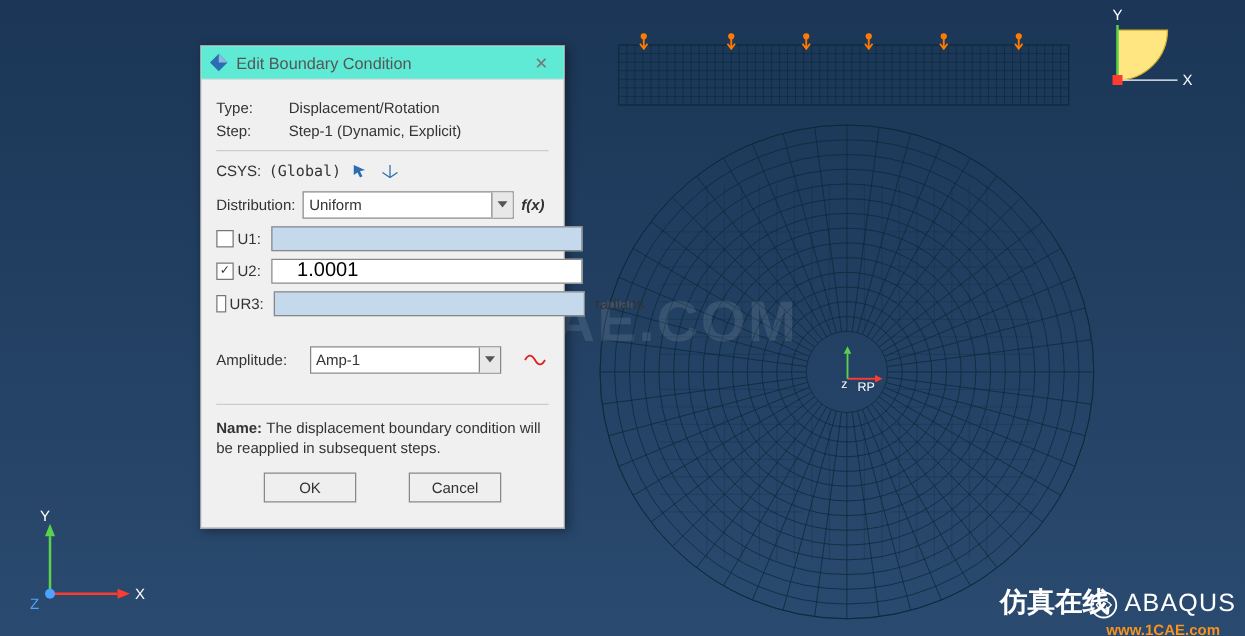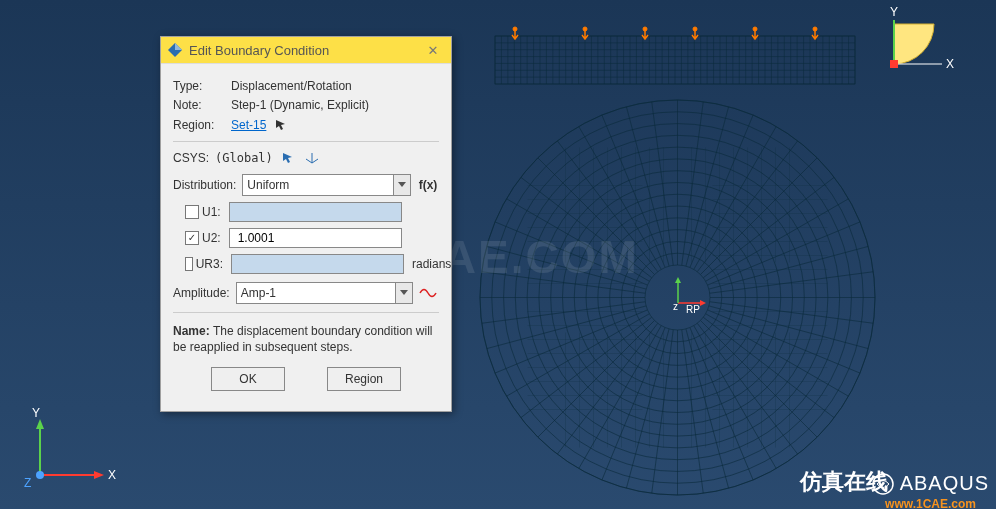--- a/index.html
+++ b/index.html
@@ -1,40 +1,40 @@
 <!DOCTYPE html>
 <html><head>
 <meta charset="utf-8">
 <style>
 html,body{margin:0;padding:0;width:996px;height:509px;overflow:hidden;font-family:"Segoe UI",Arial,sans-serif;font-size:12px;background:#1e3a5f;color:#333}
 #viewport{position:relative;width:996px;height:509px;background:linear-gradient(#1b3656,#2a4a6f)}
 .dialog{position:absolute;left:160px;top:36px;width:290px;background:#f0f0f0;border:1px solid #a0a0a0;box-shadow:2px 2px 8px rgba(0,0,0,.4)}
-.titlebar{display:flex;align-items:center;height:26px;background:#fde047;border-bottom:1px solid #ddd;padding:0 6px}
+.titlebar{display:flex;align-items:center;height:26px;background:#5eead4;border-bottom:1px solid #ddd;padding:0 6px}
 .titlebar svg{flex:0 0 auto}
 .title-text{flex:1;padding-left:6px;color:#555;font-size:13px}
 .close-x{width:24px;text-align:center;color:#777;font-size:13px;cursor:pointer}
 .body{padding:10px 12px}
 .row{display:flex;align-items:center;margin:5px 0}
 .lbl{width:58px;color:#333}
 .val{color:#333}
 .linkish{color:#0066cc;text-decoration:underline;cursor:pointer}
 .sep{border-top:1px solid #ccc;margin:8px 0}
 .csys-row{display:flex;align-items:center;gap:6px;margin-bottom:8px}
 .icon-btn{width:18px;height:16px;display:inline-flex;align-items:center;justify-content:center;cursor:pointer}
 .dist-row{display:flex;align-items:center;gap:6px;margin:6px 0}
 .select{flex:1;height:20px;border:1px solid #888;background:#fff;display:flex;align-items:center;padding:0 4px;position:relative}
 .select .dd{position:absolute;right:0;top:0;width:16px;height:100%;border-left:1px solid #888;display:flex;align-items:center;justify-content:center;background:#e8e8e8}
-.fx{font-weight:bold;width:22px;text-align:center}
-.dof-row{display:flex;align-items:center;gap:8px;margin:6px 12px}
+.fx{font-style:italic;font-weight:bold;width:22px;text-align:left}
+.dof-row{display:flex;align-items:center;gap:8px;margin:6px 0}
 .dof-lbl{width:38px;display:flex;align-items:center;gap:3px}
 .chk{width:12px;height:12px;border:1px solid #777;background:#fff;display:inline-flex;align-items:center;justify-content:center;font-size:10px;line-height:1}
-.dof-input{flex:1;height:18px;border:1px solid #888;background:#c5d9ec;padding:0 8px;font-size:12px}
+.dof-input{flex:1;height:18px;border:1px solid #888;background:#c5d9ec;padding:0 20px;font-size:16px}
 .dof-input.on{background:#fff}
 .unit{width:42px;font-size:12px}
-.amp-row{display:flex;align-items:center;gap:6px;margin:8px 0}
+.amp-row{display:flex;align-items:center;gap:18px;margin:24px 0}
 .amp-icon svg{display:block}
 .note{margin:10px 0 6px 0;line-height:1.35}
 .note b{font-weight:bold}
 .btns{display:flex;justify-content:center;gap:42px;padding:6px 0 10px 0}
 .btn{width:72px;height:22px;border:1px solid #888;background:#efefef;display:flex;align-items:center;justify-content:center;cursor:pointer}
 .triad{position:absolute}
 .triad text{font-size:12px;fill:#fff}
 .watermark{position:absolute;color:rgba(255,255,255,.1);font-size:46px;font-weight:bold;letter-spacing:2px;pointer-events:none}
 .footer-logo{position:absolute;right:7px;bottom:14px;color:#fff;font-size:20px;font-weight:300;letter-spacing:1px;display:flex;align-items:center;gap:6px}
 .footer-cn{position:absolute;right:108px;bottom:12px;color:#fff;font-size:22px;font-weight:bold}
@@ -322,32 +322,23 @@
         </svg>
       <div class="title-text">Edit Boundary Condition</div>
       <div class="close-x">✕</div>
     </div>
     <div class="body">
       <div class="row">
           <span class="lbl">Type:</span>
           <span class="val">Displacement/Rotation</span>
         </div>
       <div class="row">
-          <span class="lbl">Note:</span>
+          <span class="lbl">Step:</span>
           <span class="val">Step-1 (Dynamic, Explicit)</span>
         </div>
-      <div class="row">
-          <span class="lbl">Region:</span>
-          <span class="val linkish">Set-15</span>
-        <span class="icon-btn" style="margin-left:6px">
-          <svg width="14" height="14">
-              <path d="M2 2 L2 10 L5 8 L7 12 L9 11 L7 7 L11 6 Z" fill="#333"></path>
-            </svg>
-        </span>
-      </div>
       <div class="sep"></div>
       <div class="csys-row">
         <span>CSYS:</span>
         <span style="font-family:Consolas,monospace">(Global)</span>
         <span class="icon-btn">
             <svg width="14" height="14">
               <path d="M2 2 L2 10 L5 8 L7 12 L9 11 L7 7 L11 6 Z" fill="#2a6db0"></path>
             </svg>
           </span>
         <span class="icon-btn">
@@ -411,18 +402,18 @@
         <span class="amp-icon">
             <svg width="20" height="16">
               <path d="M1 8 Q5 1 9 8 T17 8" fill="none" stroke="#d22" stroke-width="1.5"></path>
             </svg>
           </span>
       </div>
       <div class="sep"></div>
       <div class="note"><b>Name:</b>&nbsp;<span>The displacement boundary condition will be reapplied in subsequent steps.</span></div>
       <div class="btns">
         <div class="btn">OK</div>
-        <div class="btn">Region</div>
+        <div class="btn">Cancel</div>
       </div>
     </div>
   </div>
 
 </div>
 
 </body></html>

